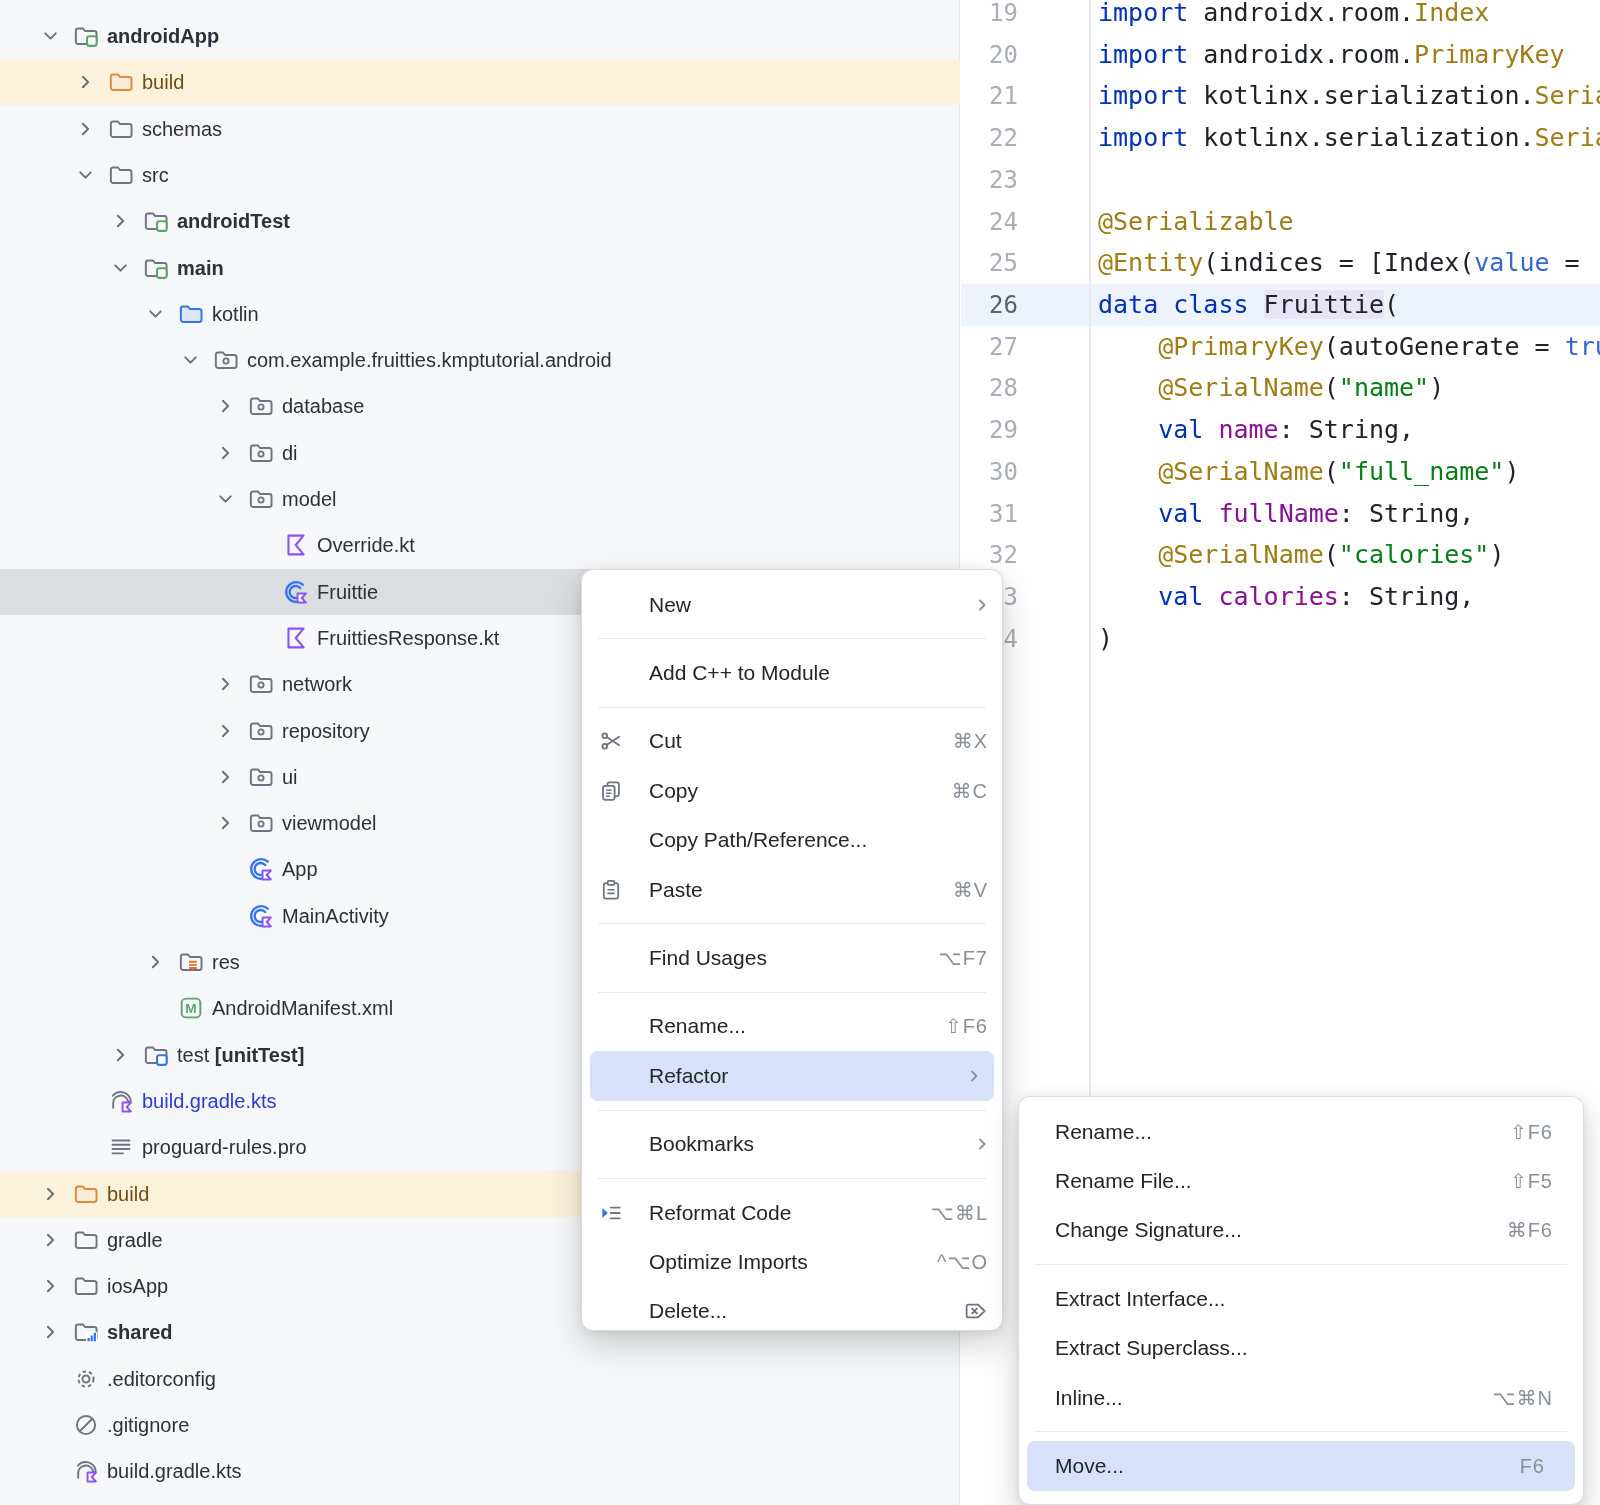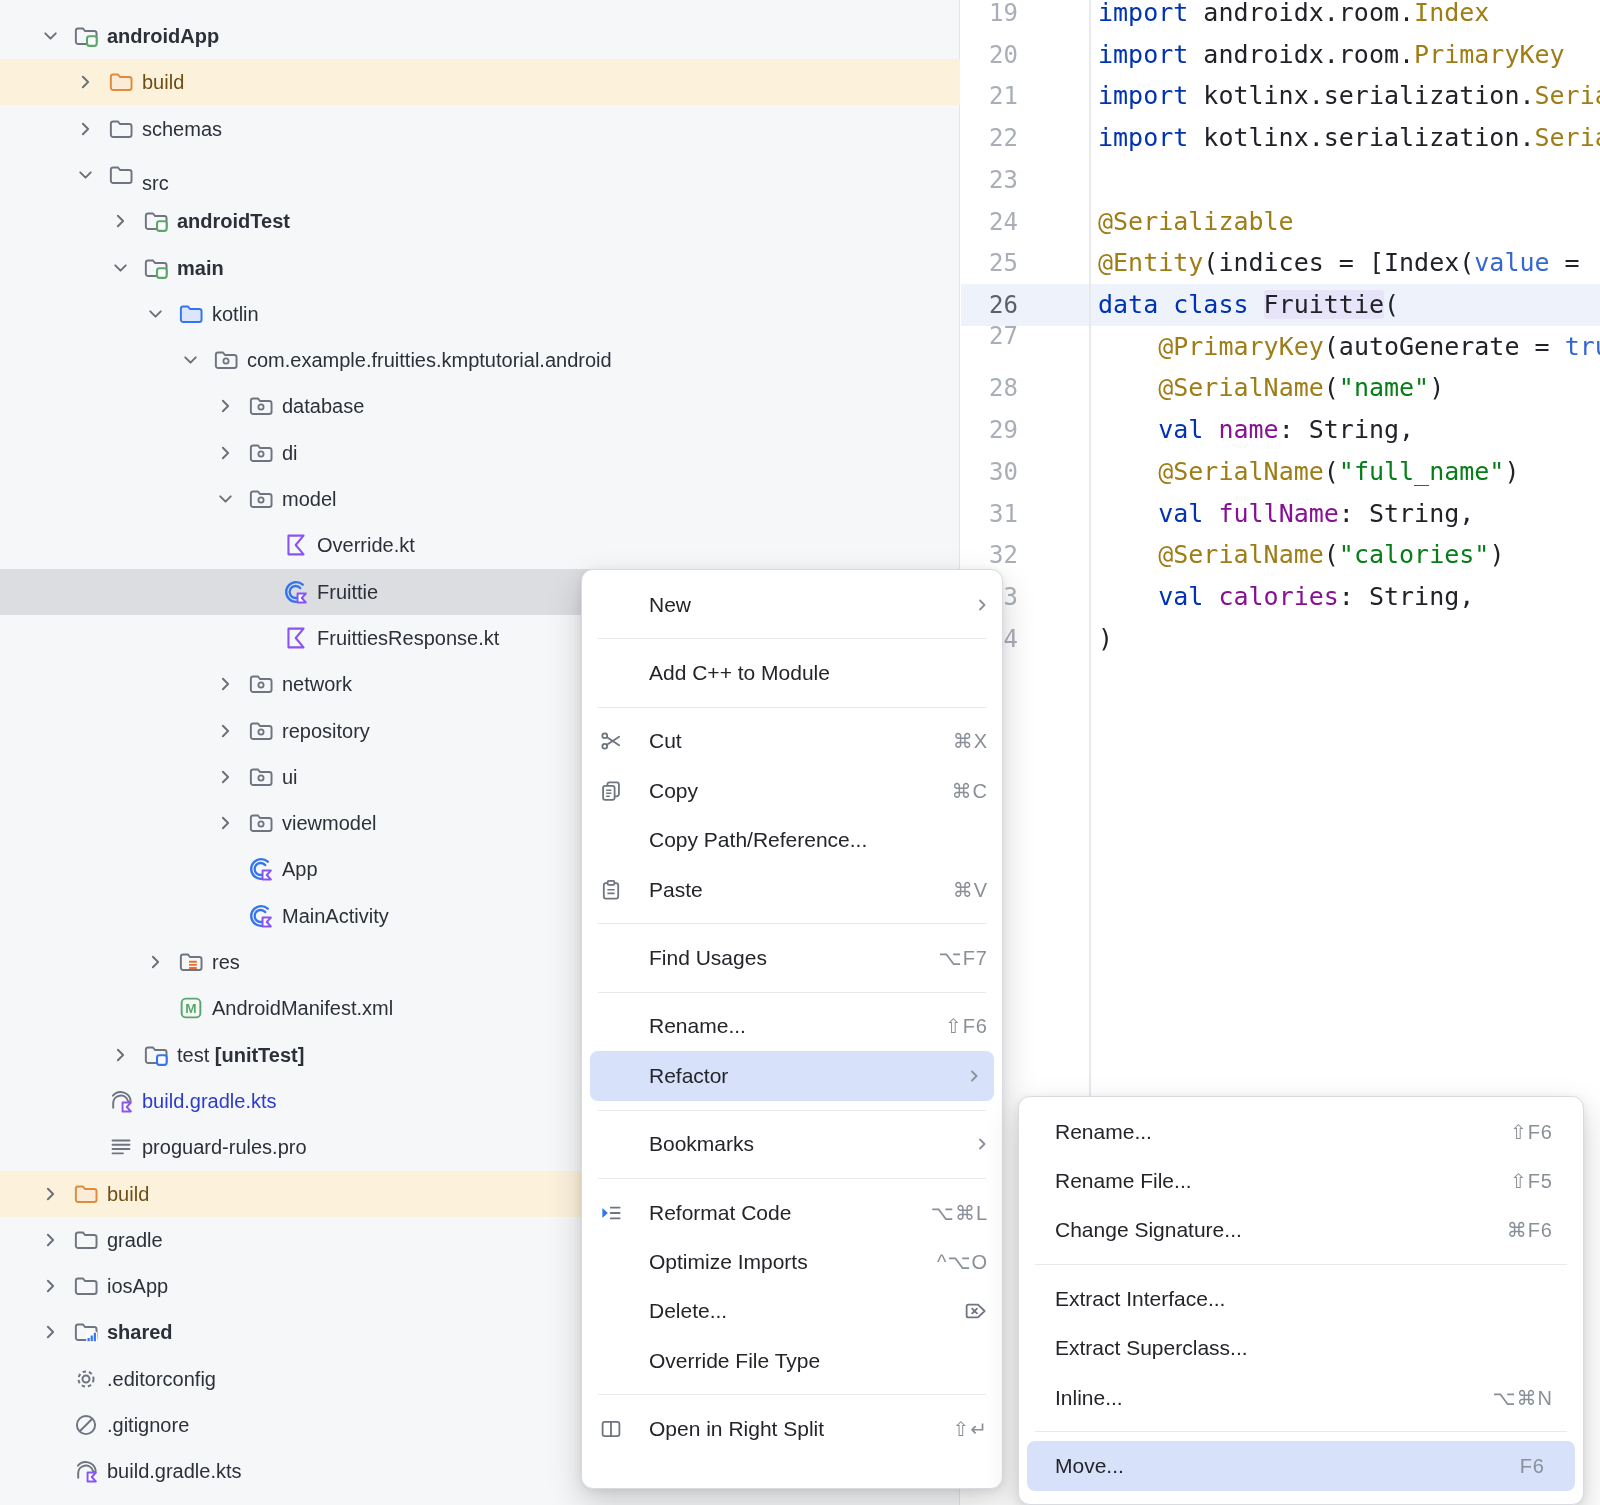--- a/index.html
+++ b/index.html
@@ -26,21 +26,21 @@
   .lnum.cur{color:#5c6167}
   .codeline{position:absolute;left:137px;white-space:pre;
         font-family:"DejaVu Sans Mono",monospace;font-size:25px;font-weight:500}
   .tk-kw{color:#0033b3}.tk-ann{color:#9e7c16}.tk-str{color:#067d17}
   .tk-prop{color:#871094}.tk-named{color:#3667d0}.tk-pl{color:#202228}
   .tk-hl{color:#202228;background:#e7e3f8;border-radius:3px}
   
   .menu{position:absolute;background:#fff;border:1px solid #d9dbe0;border-radius:12px;
         box-shadow:0 14px 34px rgba(0,0,0,.18),0 2px 8px rgba(0,0,0,.08);
         padding-top:10px;box-sizing:border-box;overflow:hidden}
-  #ctx{left:581px;top:569px;width:422px;height:920px}
+  #ctx{left:581px;top:569px;width:422px;height:762px}
   #sub{left:1018px;top:1096px;width:566px;height:409px}
   .mrow{position:relative;height:49.4px;display:flex;align-items:center;
         font-size:21px;color:#23252a;box-sizing:border-box}
   #ctx .mrow{padding-left:67px}
   #sub .mrow{padding-left:36px}
   .micon{position:absolute;left:17px;top:50%;transform:translateY(-50%);display:flex}
   .mshort{margin-left:auto;color:#8a9099;font-size:20px;letter-spacing:1px;padding-right:14px}
   #sub .mshort{padding-right:30px}
   .marrow{margin-left:auto;display:flex;padding-right:10px}
   .micon-right{margin-left:auto;display:flex;padding-right:14px}
@@ -98,21 +98,21 @@
         <span class="tchev" style="left: 75px;">
           <svg width="21" height="21" viewBox="0 0 20 20" fill="none" style="overflow:visible" xmlns="http://www.w3.org/2000/svg">
             <path d="M5 7.5 10 12.5l5-5" stroke="#697077" stroke-width="1.8" stroke-linecap="round" stroke-linejoin="round"></path>
           </svg>
         </span>
         <span class="ticon" style="left: 108px;">
           <svg width="26" height="26" viewBox="0 0 20 20" fill="none" style="overflow:visible" xmlns="http://www.w3.org/2000/svg">
             <path d="M2.2 6a1.8 1.8 0 0 1 1.8-1.8h3.6l1.7 2h7A1.8 1.8 0 0 1 18.1 8v6.4a1.8 1.8 0 0 1-1.8 1.8H4a1.8 1.8 0 0 1-1.8-1.8Z" stroke="#6e7480" stroke-width="1.5" fill="none"></path>
           </svg>
         </span>
-        <span class="tlabel" style="left: 142px; margin-top: 8px;">src</span>
+        <span class="tlabel" style="left: 142px;">src</span>
       </div>
       <div class="trow bold" style="top: 198.2px;">
         <span class="tchev" style="left: 110px;">
           <svg width="21" height="21" viewBox="0 0 20 20" fill="none" style="overflow:visible" xmlns="http://www.w3.org/2000/svg">
             <path d="M7.5 5 12.5 10l-5 5" stroke="#697077" stroke-width="1.8" stroke-linecap="round" stroke-linejoin="round"></path>
           </svg>
         </span>
         <span class="ticon" style="left: 143px;">
           <svg width="26" height="26" viewBox="0 0 20 20" fill="none" style="overflow:visible" xmlns="http://www.w3.org/2000/svg">
             <path d="M2.2 6a1.8 1.8 0 0 1 1.8-1.8h3.6l1.7 2h7A1.8 1.8 0 0 1 18.1 8v6.4a1.8 1.8 0 0 1-1.8 1.8H4a1.8 1.8 0 0 1-1.8-1.8Z" stroke="#6e7480" stroke-width="1.5" fill="none"></path>
@@ -462,21 +462,21 @@
       <div class="lnum" style="top: 117.1px; height: 42px; line-height: 42px;">22</div>
       <div class="codeline" style="top: 117.1px; height: 42px; line-height: 42px;"><span class="tk-kw">import </span><span class="tk-pl">kotlinx.serialization.</span><span class="tk-ann">SerialName</span></div>
       <div class="lnum" style="top: 158.8px; height: 42px; line-height: 42px;">23</div>
       <div class="codeline" style="top: 158.8px; height: 42px; line-height: 42px;"></div>
       <div class="lnum" style="top: 200.6px; height: 42px; line-height: 42px;">24</div>
       <div class="codeline" style="top: 200.6px; height: 42px; line-height: 42px;"><span class="tk-ann">@Serializable</span></div>
       <div class="lnum" style="top: 242.3px; height: 42px; line-height: 42px;">25</div>
       <div class="codeline" style="top: 242.3px; height: 42px; line-height: 42px;"><span class="tk-ann">@Entity</span><span class="tk-pl">(indices = [Index(</span><span class="tk-named">value</span><span class="tk-pl"> = [</span></div>
       <div class="lnum cur" style="top: 284px; height: 42px; line-height: 42px;">26</div>
       <div class="codeline" style="top: 284px; height: 42px; line-height: 42px;"><span class="tk-kw">data class </span><span class="tk-hl">Fruittie</span><span class="tk-pl">(</span></div>
-      <div class="lnum" style="top: 315px; height: 42px; line-height: 42px;">27</div>
+      <div class="lnum" style="top: 326px; height: 42px; line-height: 42px;">27</div>
       <div class="codeline" style="top: 325.7px; height: 42px; line-height: 42px;"><span class="tk-pl">    </span><span class="tk-ann">@PrimaryKey</span><span class="tk-pl">(autoGenerate = </span><span class="tk-named">true</span></div>
       <div class="lnum" style="top: 367.4px; height: 42px; line-height: 42px;">28</div>
       <div class="codeline" style="top: 367.4px; height: 42px; line-height: 42px;"><span class="tk-pl">    </span><span class="tk-ann">@SerialName</span><span class="tk-pl">(</span><span class="tk-str">"name"</span><span class="tk-pl">)</span></div>
       <div class="lnum" style="top: 409.1px; height: 42px; line-height: 42px;">29</div>
       <div class="codeline" style="top: 409.1px; height: 42px; line-height: 42px;"><span class="tk-pl">    </span><span class="tk-kw">val </span><span class="tk-prop">name</span><span class="tk-pl">: String,</span></div>
       <div class="lnum" style="top: 450.8px; height: 42px; line-height: 42px;">30</div>
       <div class="codeline" style="top: 450.8px; height: 42px; line-height: 42px;"><span class="tk-pl">    </span><span class="tk-ann">@SerialName</span><span class="tk-pl">(</span><span class="tk-str">"full_name"</span><span class="tk-pl">)</span></div>
       <div class="lnum" style="top: 492.5px; height: 42px; line-height: 42px;">31</div>
       <div class="codeline" style="top: 492.5px; height: 42px; line-height: 42px;"><span class="tk-pl">    </span><span class="tk-kw">val </span><span class="tk-prop">fullName</span><span class="tk-pl">: String,</span></div>
       <div class="lnum" style="top: 534.2px; height: 42px; line-height: 42px;">32</div>

